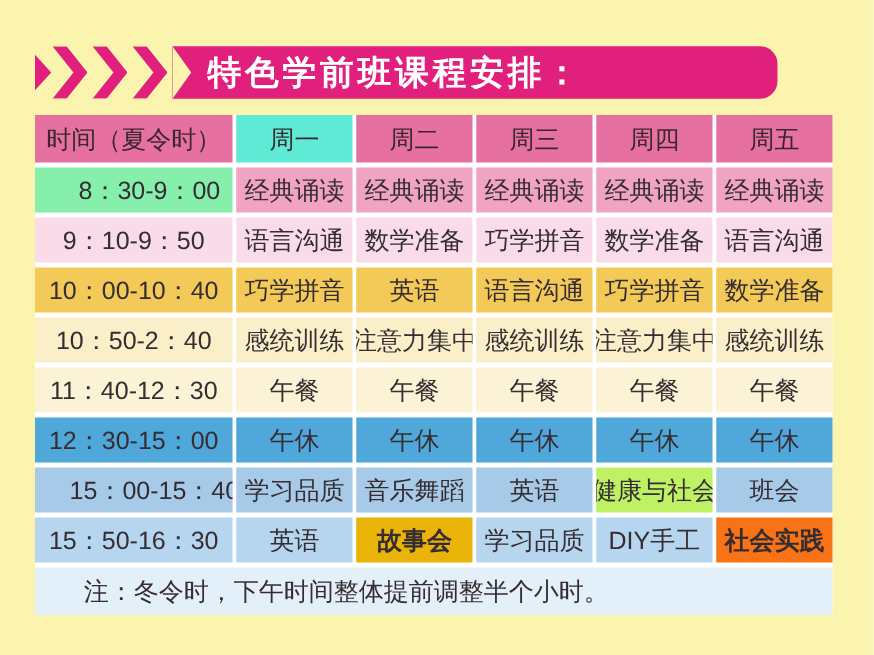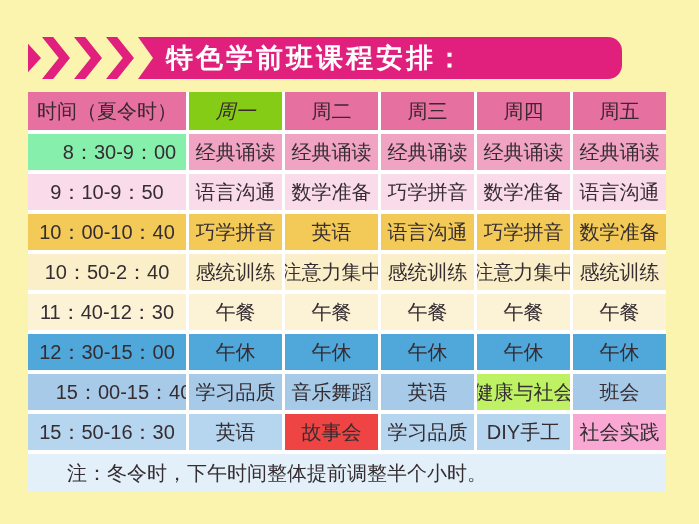--- a/index.html
+++ b/index.html
@@ -40,21 +40,21 @@
     <span class="chev c2" style="background: rgb(224, 32, 124);"></span>
     <span class="chev c3" style="background: rgb(224, 32, 124);"></span>
     <div class="bar" style="background: rgb(224, 32, 124);">
       <span class="notch" style="background: rgb(251, 244, 174);"></span>
       <h1 class="title" style="color: rgb(255, 255, 255);">特色学前班课程安排：</h1>
     </div>
   </div>
 
   <div class="schedule" id="schedule" style="background: rgb(255, 255, 255);">
       <div class="cell hcell" style="background: rgb(230, 112, 159);">时间（夏令时）</div>
-      <div class="cell hcell" style="background: #84cc16; font-style: italic;">周一</div>
+      <div class="cell hcell" style="background: #5eead4;">周一</div>
       <div class="cell hcell" style="background: rgb(230, 112, 159);">周二</div>
       <div class="cell hcell" style="background: rgb(230, 112, 159); text-align: right;">周三</div>
       <div class="cell hcell" style="background: rgb(230, 112, 159);">周四</div>
       <div class="cell hcell" style="background: rgb(230, 112, 159);">周五</div>
       <div class="cell tcell" style="background: #86efac; padding-left: 25px;">8：30-9：00</div>
       <div class="cell ccell" style="background: rgb(240, 163, 195);">经典诵读</div>
       <div class="cell ccell" style="background: rgb(240, 163, 195);">经典诵读</div>
       <div class="cell ccell" style="background: rgb(240, 163, 195);">经典诵读</div>
       <div class="cell ccell" style="background: rgb(240, 163, 195);">经典诵读</div>
       <div class="cell ccell" style="background: rgb(240, 163, 195);">经典诵读</div>
@@ -89,20 +89,20 @@
       <div class="cell ccell" style="background: rgb(79, 167, 218);">午休</div>
       <div class="cell ccell" style="background: rgb(79, 167, 218);">午休</div>
       <div class="cell tcell" style="background: rgb(166, 202, 232); padding-left: 33px;">15：00-15：40</div>
       <div class="cell ccell" style="background: rgb(166, 202, 232);">学习品质</div>
       <div class="cell ccell" style="background: rgb(166, 202, 232);">音乐舞蹈</div>
       <div class="cell ccell" style="background: rgb(166, 202, 232);">英语</div>
       <div class="cell ccell" style="background: #bef264;">健康与社会</div>
       <div class="cell ccell" style="background: rgb(166, 202, 232);">班会</div>
       <div class="cell tcell" style="background: rgb(182, 213, 238);">15：50-16：30</div>
       <div class="cell ccell" style="background: rgb(182, 213, 238);">英语</div>
-      <div class="cell ccell" style="background: #ef4444;">故事会</div>
+      <div class="cell ccell" style="background: #eab308; font-weight: bold;">故事会</div>
       <div class="cell ccell" style="background: rgb(182, 213, 238);">学习品质</div>
       <div class="cell ccell" style="background: rgb(182, 213, 238);">DIY手工</div>
-      <div class="cell ccell" style="background: #f9a8d4;">社会实践</div>
+      <div class="cell ccell" style="background: #f97316; font-weight: bold;">社会实践</div>
       <div class="cell ncell" style="background: rgb(227, 239, 249);">注：冬令时，下午时间整体提前调整半个小时。</div>
     </div>
 
 </div>
 
 </body></html>

